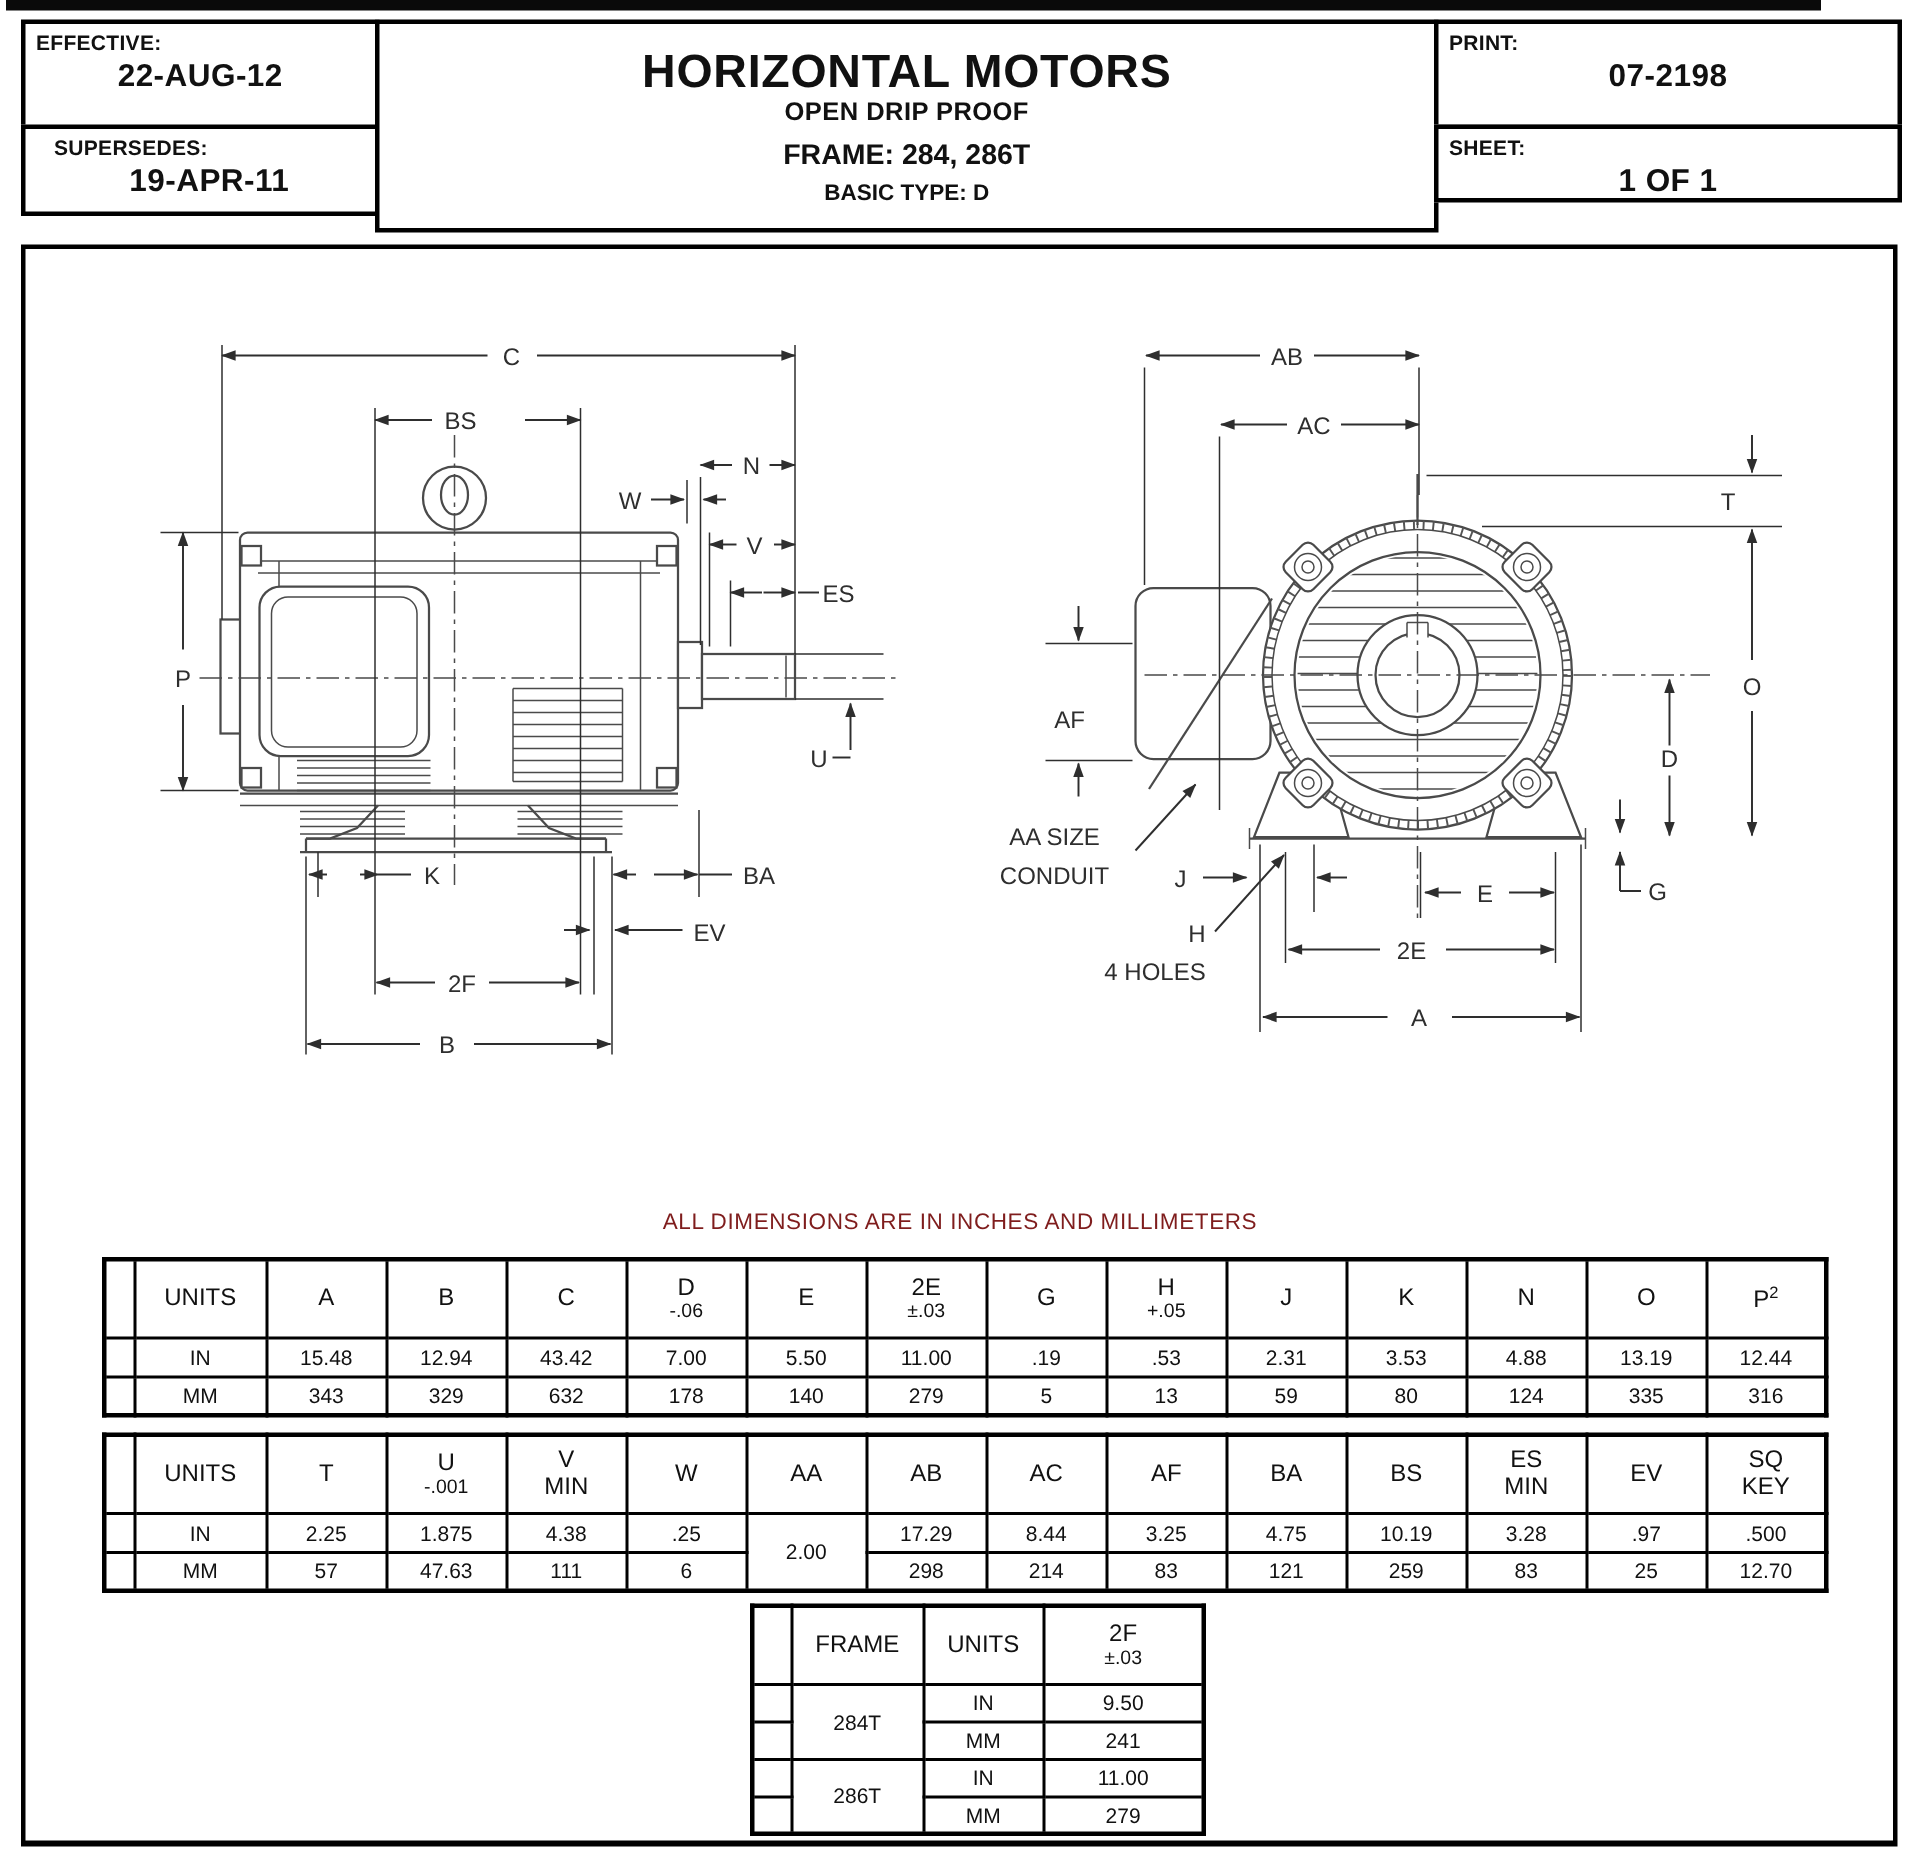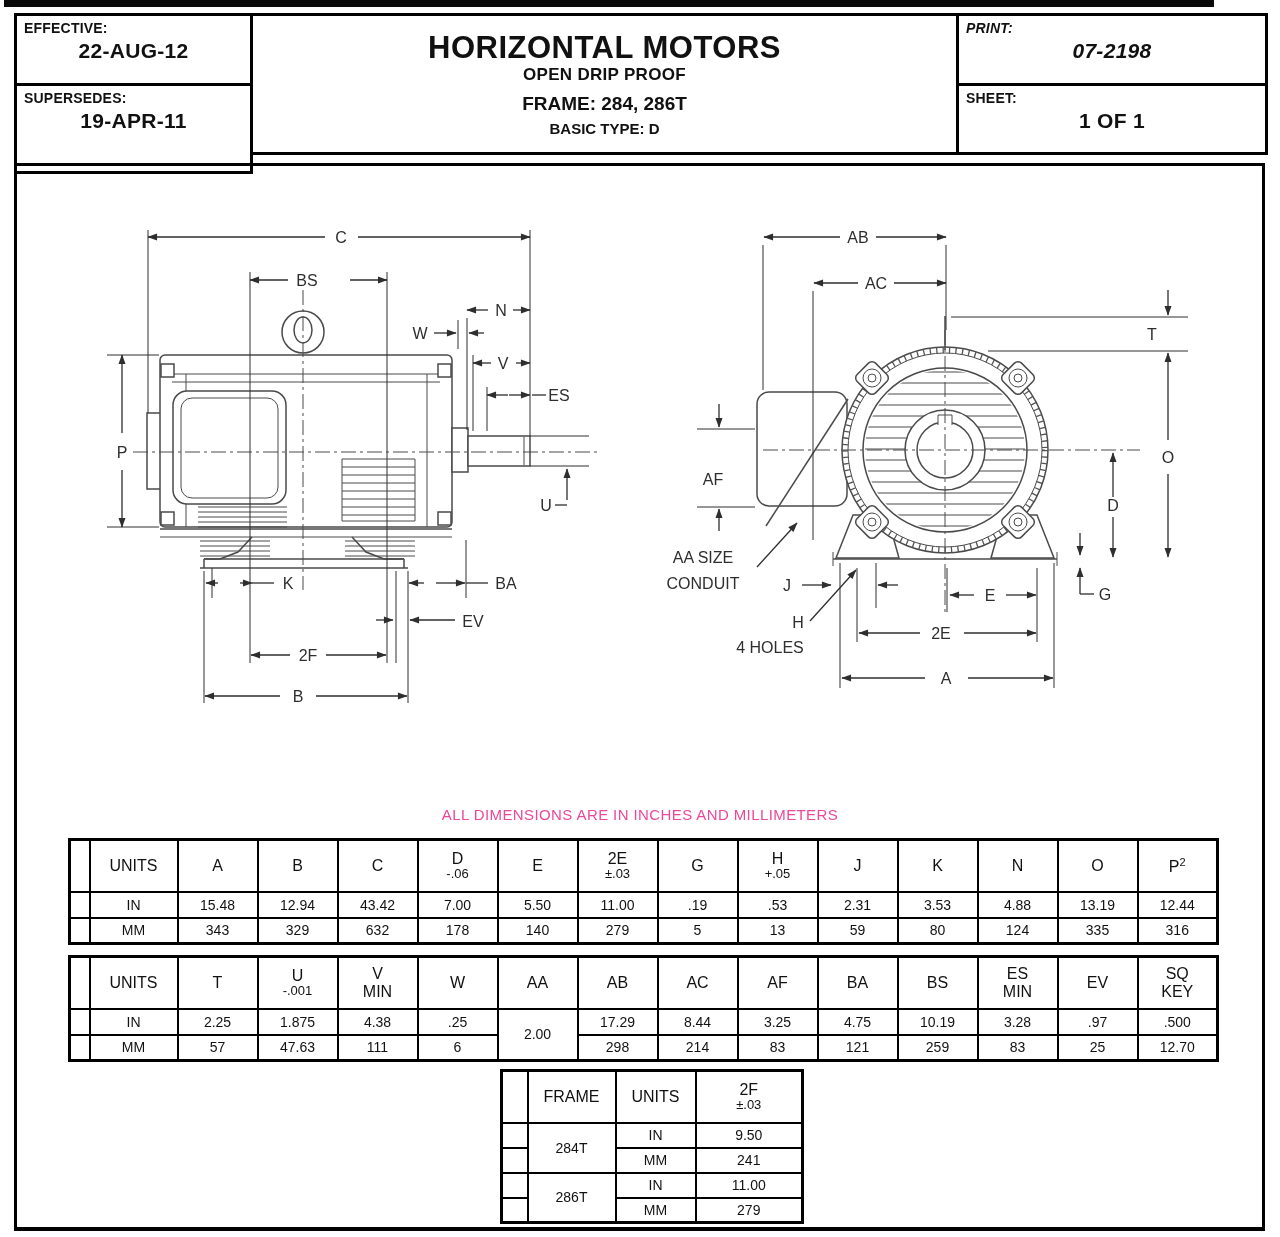--- a/index.html
+++ b/index.html
@@ -3,36 +3,36 @@
 <meta charset="utf-8">
 <style>
   html,body{margin:0;padding:0;background:#fff;}
   body{width:1280px;height:1237px;position:relative;font-family:"Liberation Sans",sans-serif;color:#111;}
   .abs{position:absolute;box-sizing:border-box;}
   
   #topstrip{left:4px;top:0;width:1210px;height:7px;background:#0a0a0a;}
   
   .hbox{border:3px solid #000;background:#fff;}
   #box-effective{left:14px;top:13px;width:239px;height:85px;}
-  #box-supersedes{left:14px;top:83px;width:239px;height:91px;}
+  #box-supersedes{left:14px;top:83px;width:239px;height:61px;padding-left:12px;}
   #box-title{left:250px;top:13px;width:709px;height:142px;}
-  #box-print{left:956px;top:13px;width:312px;height:73px;font-style:italic;}
-  #box-sheet{left:956px;top:83px;width:312px;height:72px;}
+  #box-print{left:956px;top:13px;width:312px;height:73px;}
+  #box-sheet{left:956px;top:83px;width:312px;height:52px;}
   .hlabel{font-size:14px;font-weight:700;padding:4px 0 0 7px;letter-spacing:.2px;}
   .hvalue{font-size:21px;font-weight:700;text-align:center;margin-top:3px;letter-spacing:.3px;}
   #box-title{text-align:center;}
   .title-main{font-size:31px;font-weight:700;letter-spacing:.5px;margin-top:16px;line-height:1.05;}
   .title-sub{font-size:17px;font-weight:700;letter-spacing:.3px;line-height:1.15;}
   .title-frame{font-size:19px;font-weight:700;margin-top:9px;}
   .title-basic{font-size:15px;font-weight:700;margin-top:5px;}
   
   #mainborder{left:14px;top:163px;width:1251px;height:1068px;border:3px solid #000;border-bottom-width:4px;}
   #drawing-svg{left:0;top:0;width:1280px;height:1237px;}
   
-  #caption{left:0;top:806px;width:1280px;text-align:center;font-size:15px;letter-spacing:.4px;color:#ec4899;}
+  #caption{left:0;top:806px;width:1280px;text-align:center;font-size:15px;letter-spacing:.4px;color:#7f1d1d;}
   
   table{border-collapse:collapse;table-layout:fixed;position:absolute;background:#fff;border:3px solid #000;padding-left:20px;}
   td,th{border:2px solid #000;text-align:center;vertical-align:middle;padding:0;font-weight:400;overflow:hidden;}
   #table1{left:68px;top:838px;width:1150px;}
   #table2{left:68px;top:955px;width:1150px;}
   #table3{left:500px;top:1069px;width:301px;}
   tr.hdr{height:52px;}
   tr.data{height:26px;}
   #table3 tr.data3{height:25px;}
   .hl{font-size:16px;line-height:1.1;}

